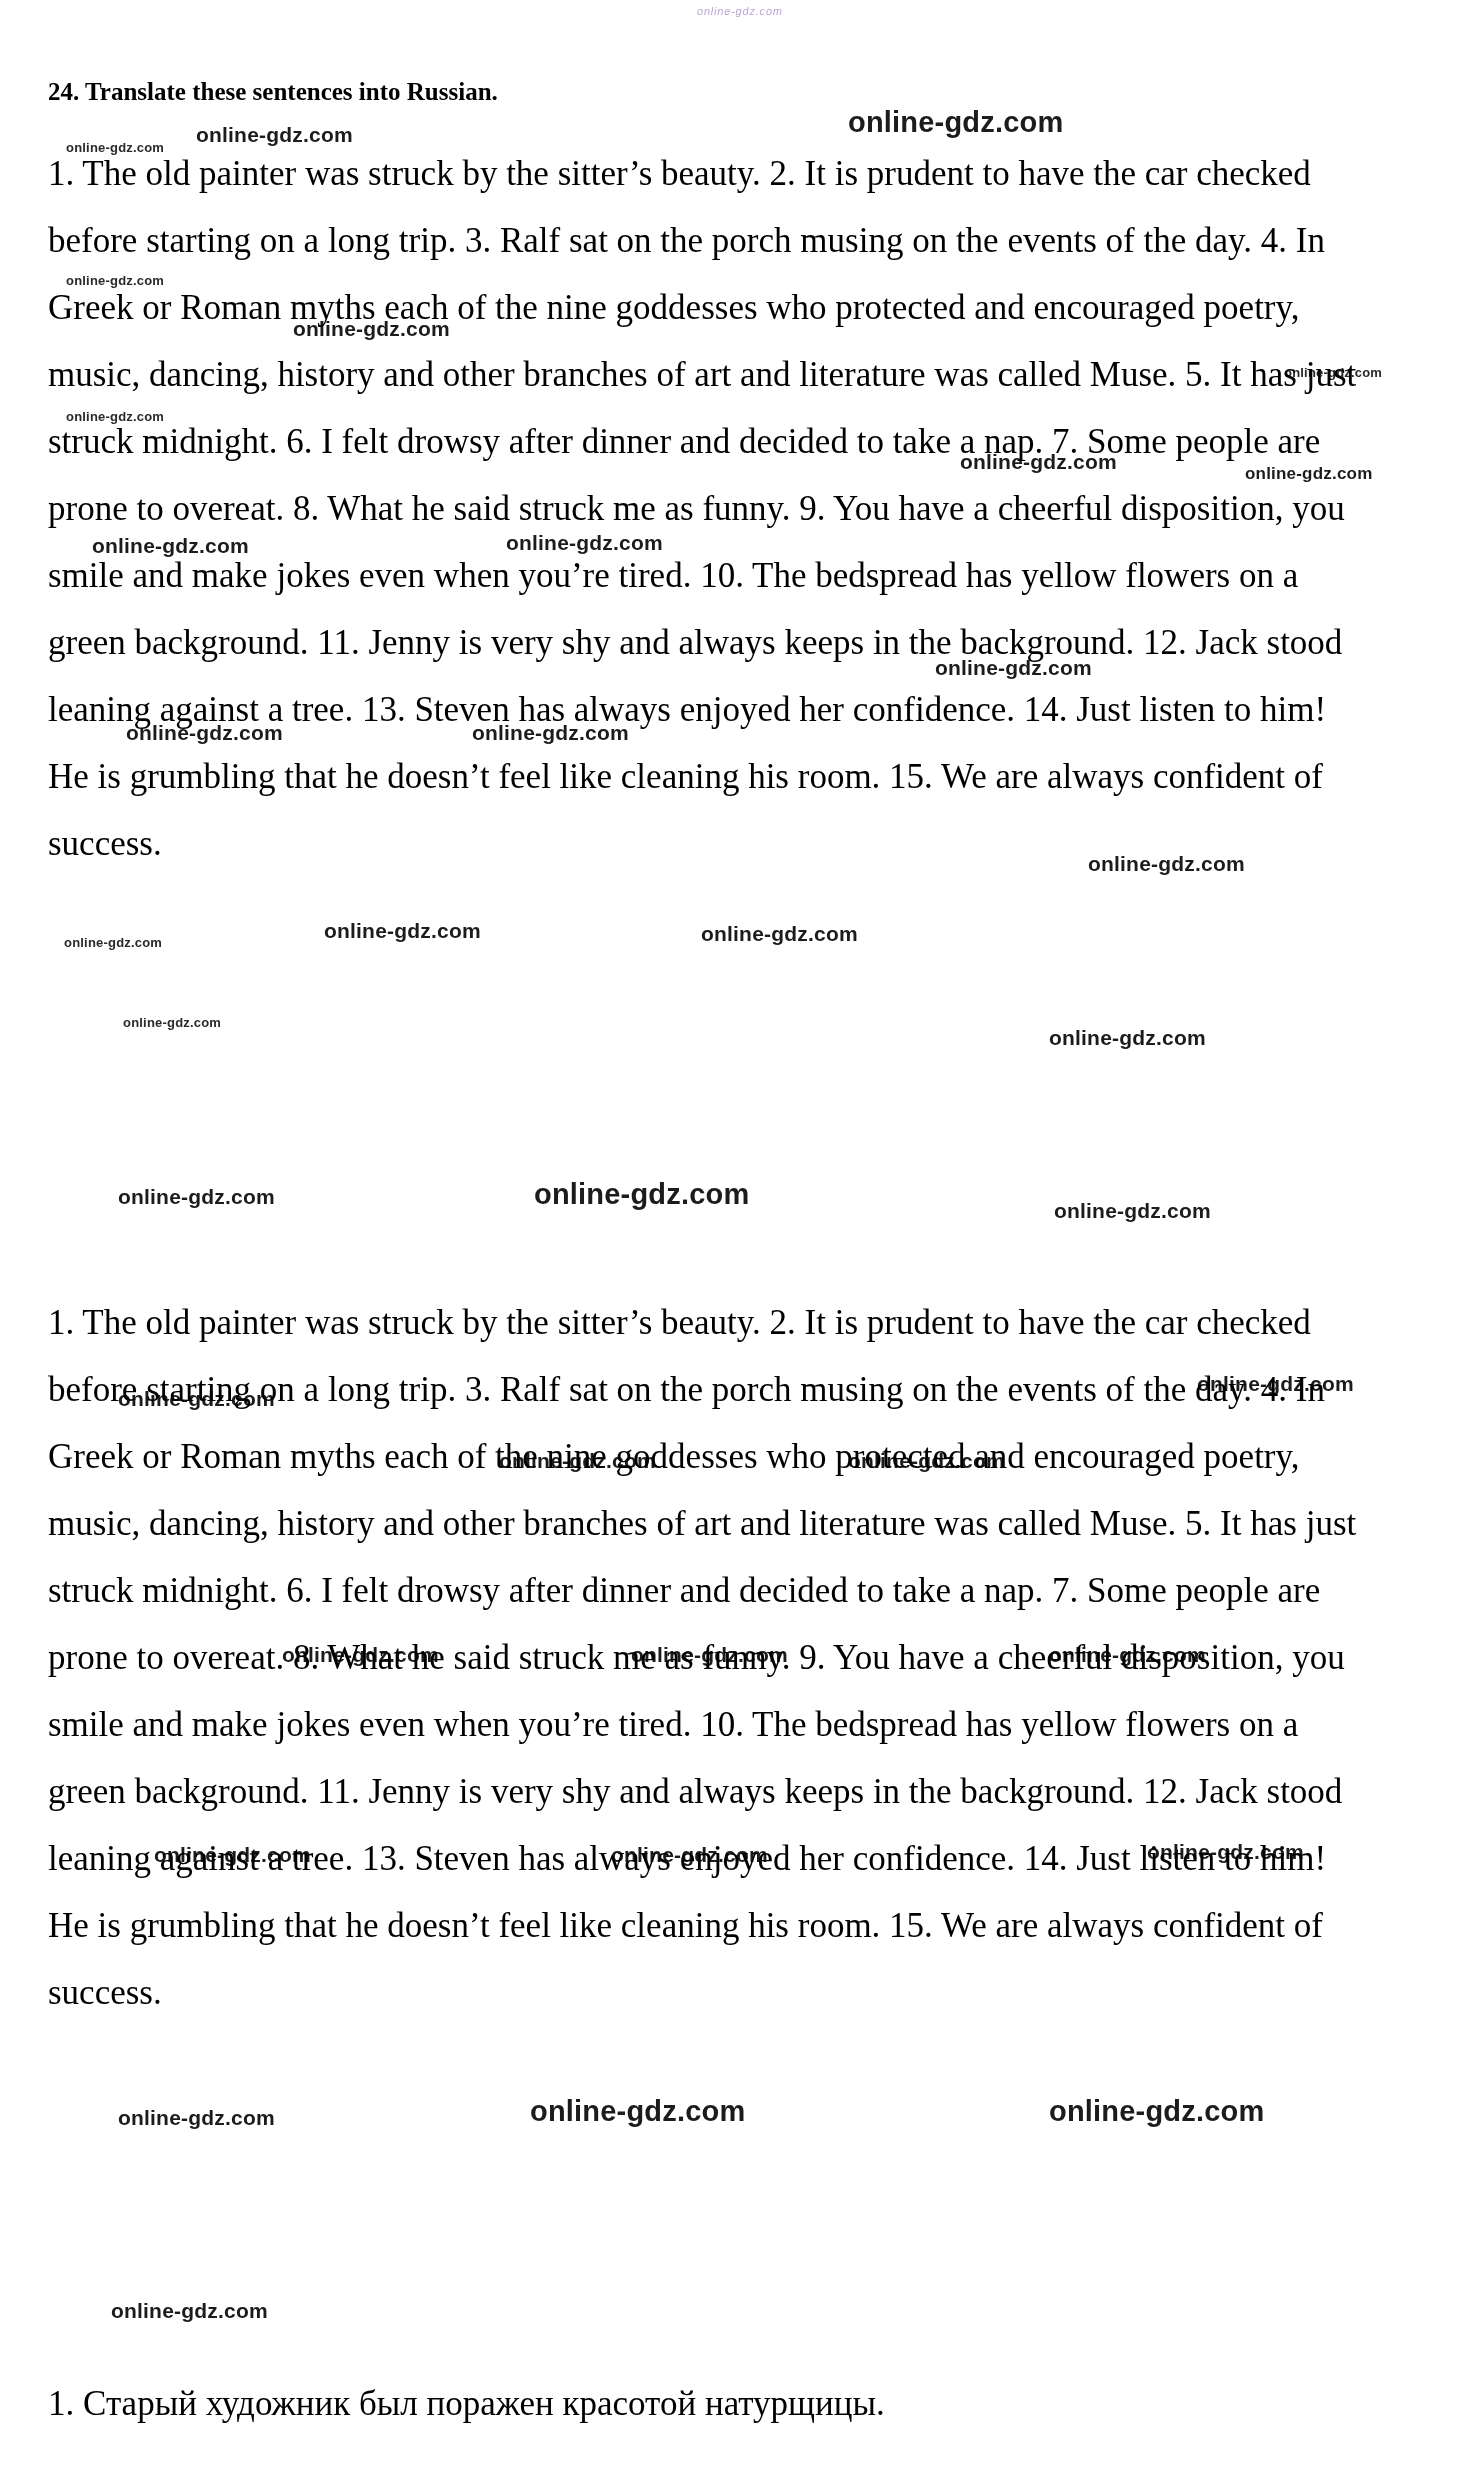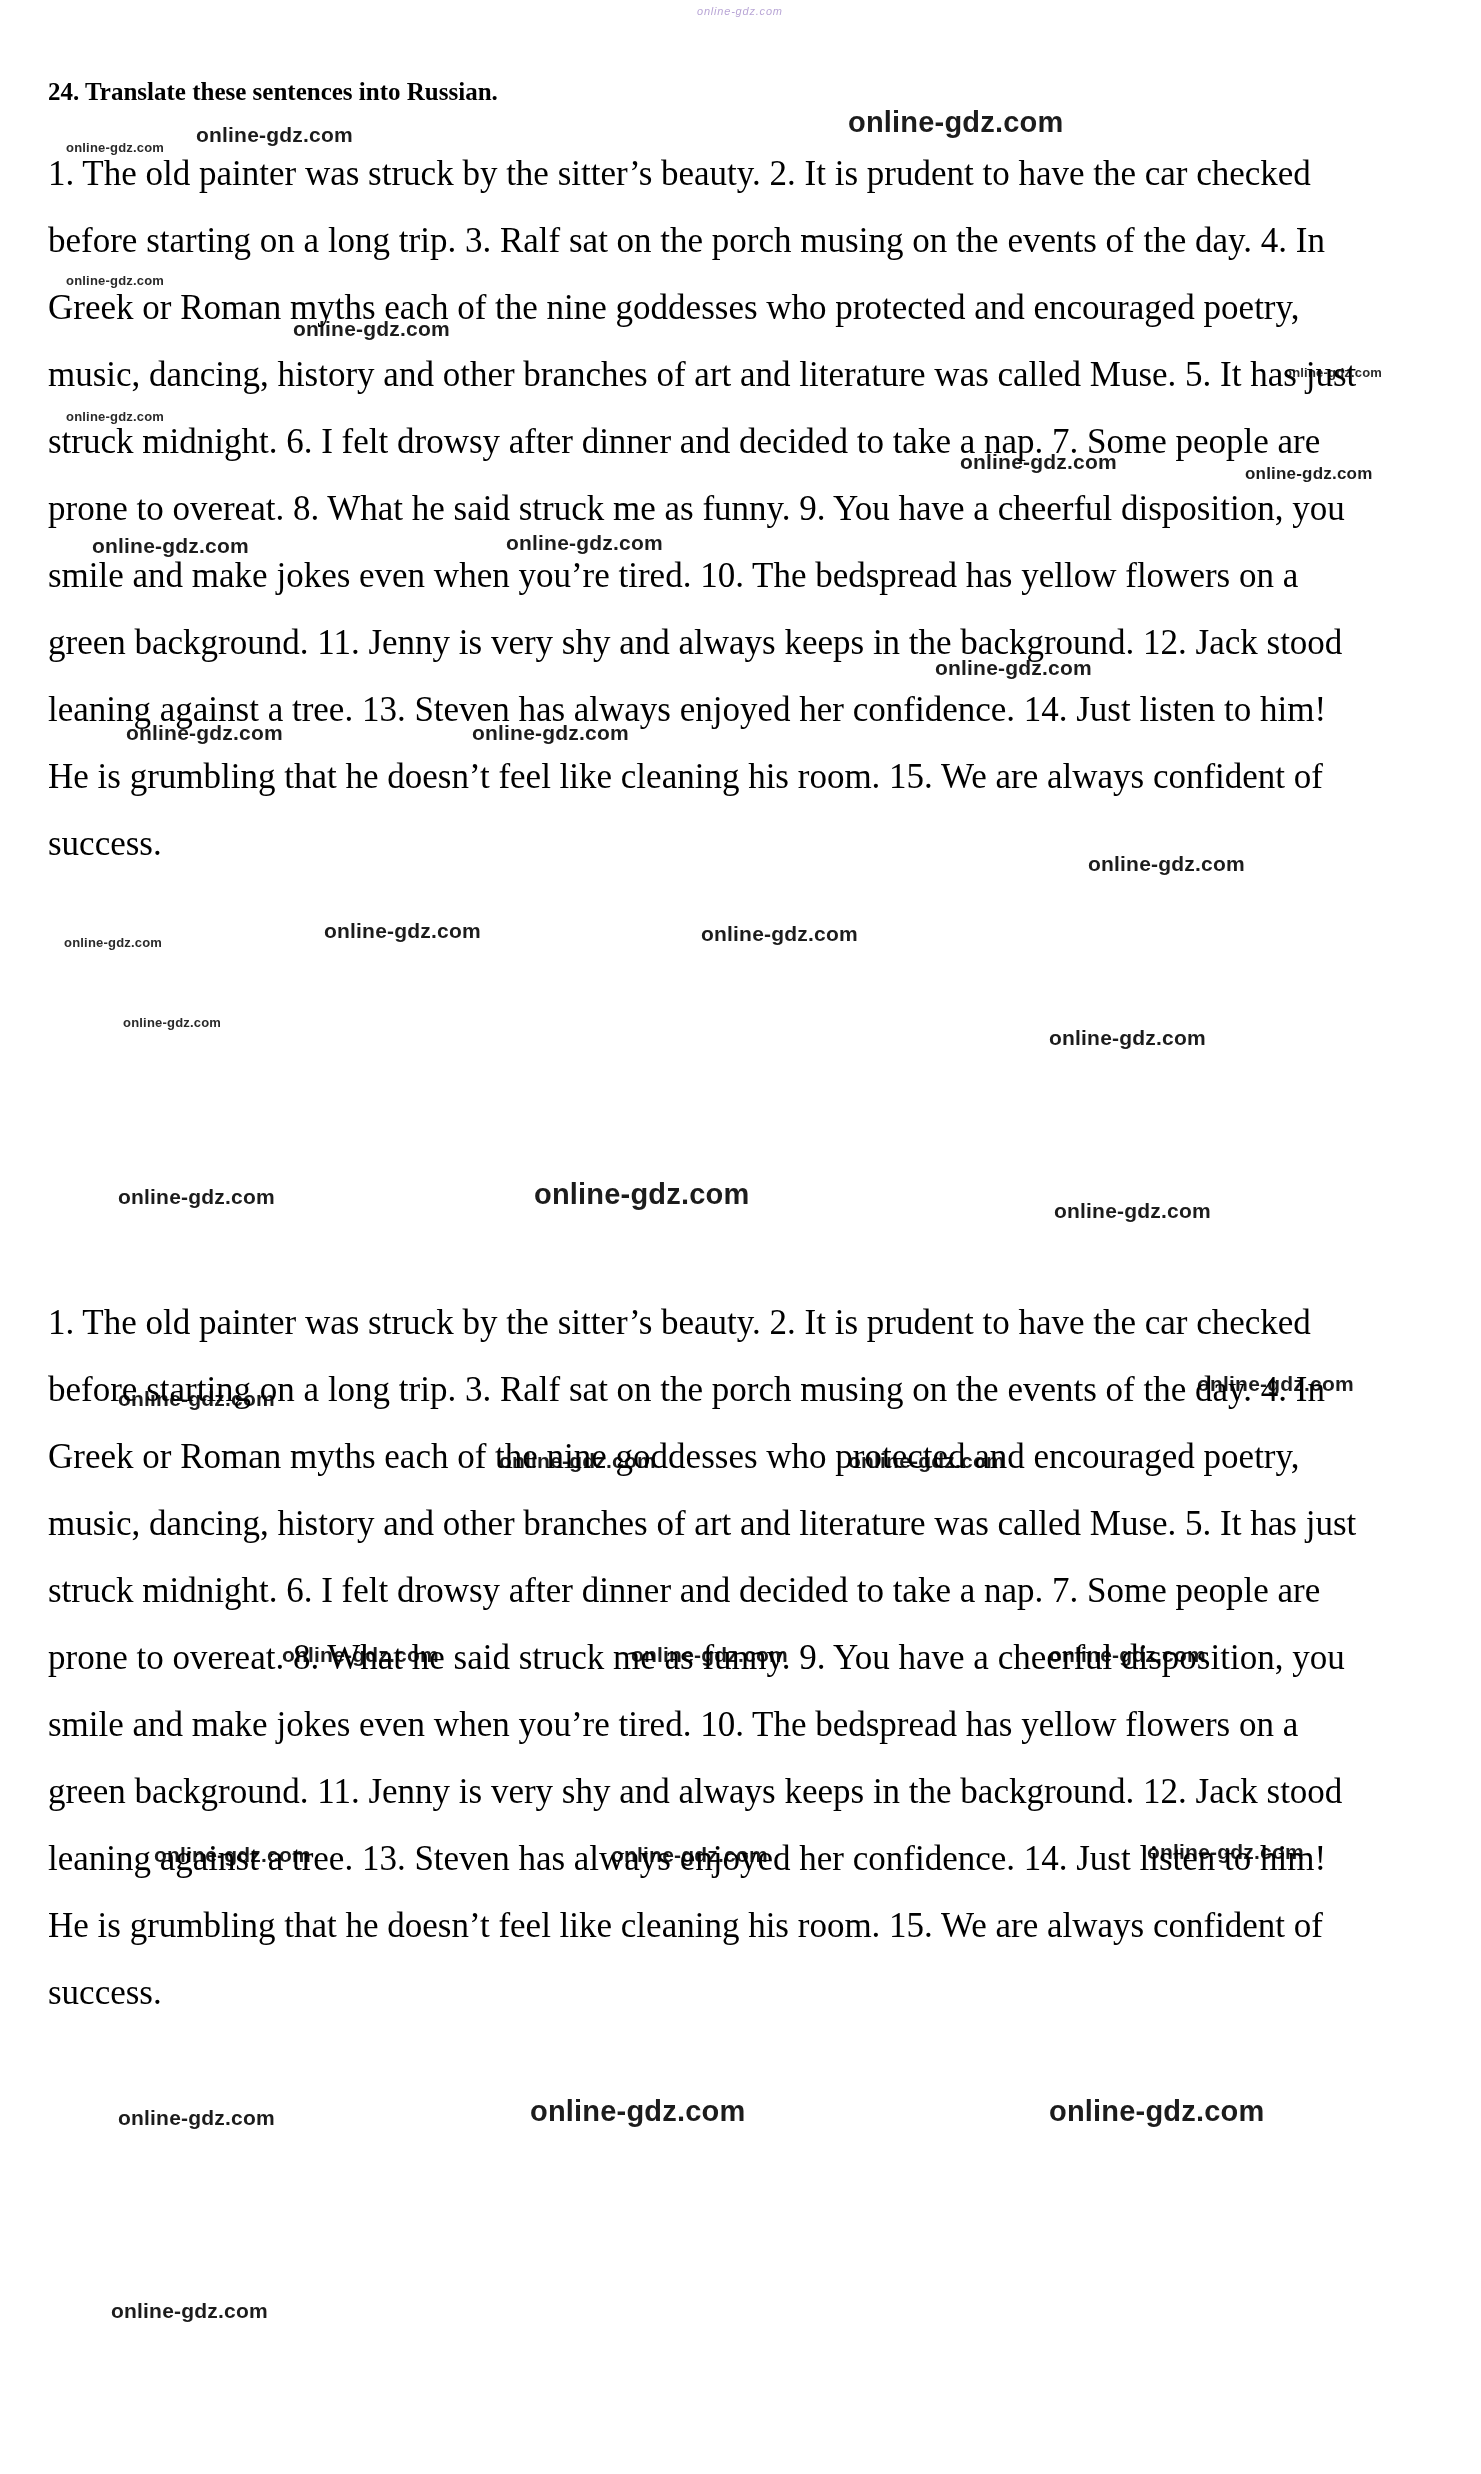--- a/index.html
+++ b/index.html
@@ -120,16 +120,17 @@
 
   <div class="content-layer">
 
     <h2 id="title-en" class="section-title">24. Translate these sentences into Russian.</h2>
 
     <p id="para-en" class="body-text">1. The old painter was struck by the sitter’s beauty. 2. It is prudent to have the car checked before starting on a long trip. 3. Ralf sat on the porch musing on the events of the day. 4. In Greek or Roman myths each of the nine goddesses who protected and encouraged poetry, music, dancing, history and other branches of art and literature was called Muse. 5. It has just struck midnight. 6. I felt drowsy after dinner and decided to take a nap. 7. Some people are prone to overeat. 8. What he said struck me as funny. 9. You have a cheerful disposition, you smile and make jokes even when you’re tired. 10. The bedspread has yellow flowers on a green background. 11. Jenny is very shy and always keeps in the background. 12. Jack stood leaning against a tree. 13. Steven has always enjoyed her confidence. 14. Just listen to him! He is grumbling that he doesn’t feel like cleaning his room. 15. We are always confident of success.</p>
 
 
     <p id="para-ru" class="body-text">1. The old painter was struck by the sitter’s beauty. 2. It is prudent to have the car checked before starting on a long trip. 3. Ralf sat on the porch musing on the events of the day. 4. In Greek or Roman myths each of the nine goddesses who protected and encouraged poetry, music, dancing, history and other branches of art and literature was called Muse. 5. It has just struck midnight. 6. I felt drowsy after dinner and decided to take a nap. 7. Some people are prone to overeat. 8. What he said struck me as funny. 9. You have a cheerful disposition, you smile and make jokes even when you’re tired. 10. The bedspread has yellow flowers on a green background. 11. Jenny is very shy and always keeps in the background. 12. Jack stood leaning against a tree. 13. Steven has always enjoyed her confidence. 14. Just listen to him! He is grumbling that he doesn’t feel like cleaning his room. 15. We are always confident of success.</p>
 
+    <p id="answer-1" class="answer-text">1. Старый художник был поражен красотой натурщицы.</p>
 
   </div>
 </div>
 
 
 </body></html>

